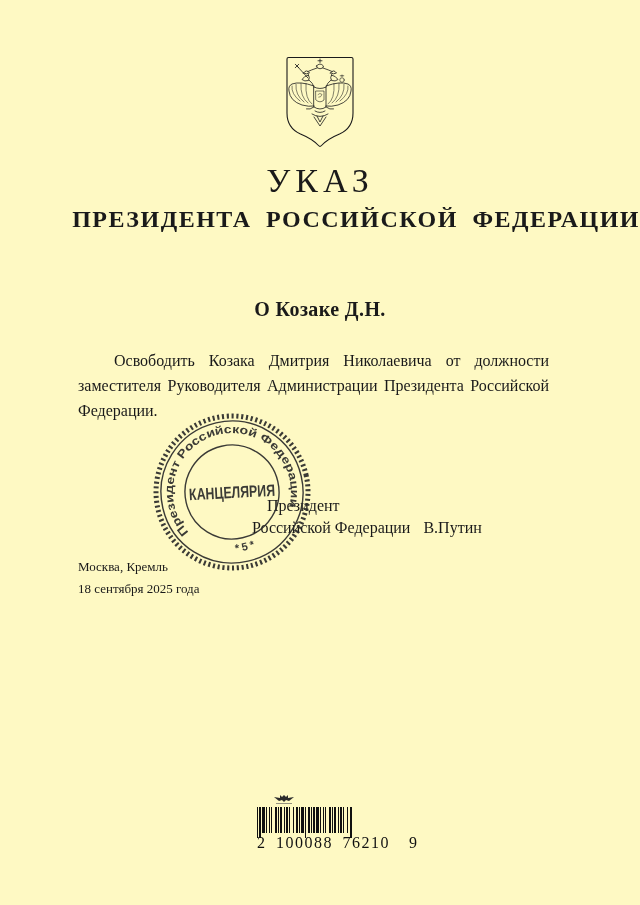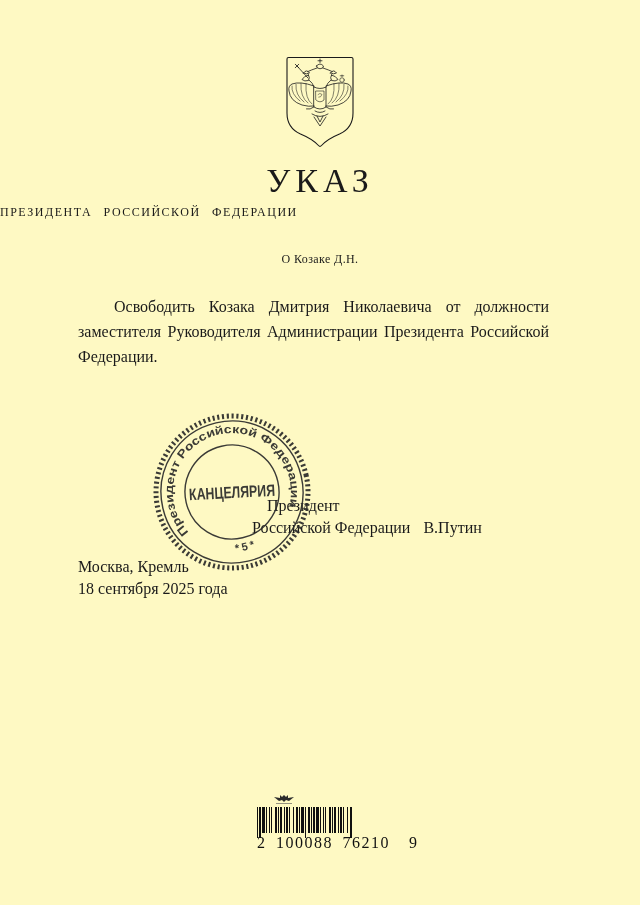--- a/index.html
+++ b/index.html
@@ -26,32 +26,32 @@
   .title {
     margin-top: 12px;
     text-align: center;
     font-size: 34px;
     font-weight: normal;
     letter-spacing: 5px;
     line-height: 1.1;
   }
   .subtitle {
     margin-top: 7px;
-    text-align: left;
-    font-size: 12px;
-    font-weight: normal;
+    text-align: right;
+    font-size: 24px;
+    font-weight: bold;
     letter-spacing: 1.5px;
     word-spacing: 7px;
     line-height: 1.15;
   }
   .subject {
-    margin-top: 32px;
+    margin-top: 64px;
     text-align: center;
-    font-size: 12px;
-    font-weight: normal;
+    font-size: 20px;
+    font-weight: bold;
     letter-spacing: 0.4px;
   }
   .body-par {
     margin: 27px 91px 0 78px;
     font-size: 16px;
     line-height: 25px;
     text-align: justify;
     text-align-last: left;
     text-indent: 36px;
     word-spacing: 2px;
@@ -75,21 +75,21 @@
     font-size: 16px;
     z-index: 2;
   }
   .sig-line1 { margin-left: 15px; line-height: 20px; }
   .sig-row { display: flex; align-items: baseline; gap: 13px; margin-top: 2px; line-height: 20px; }
   
   .footer {
     position: absolute;
     left: 78px;
     top: 556px;
-    font-size: 16px;
+    font-size: 13px;
     line-height: 21.5px;
   }
   
   .barcode-wrap {
     position: absolute;
     left: 257px;
     top: 794px;
     width: 110px;
     z-index: 1;
   }

